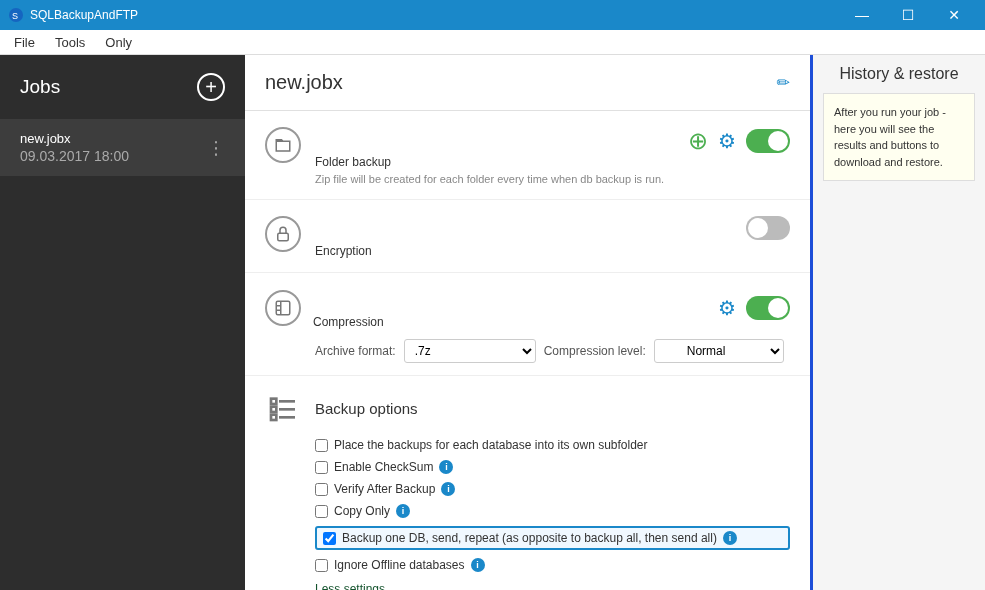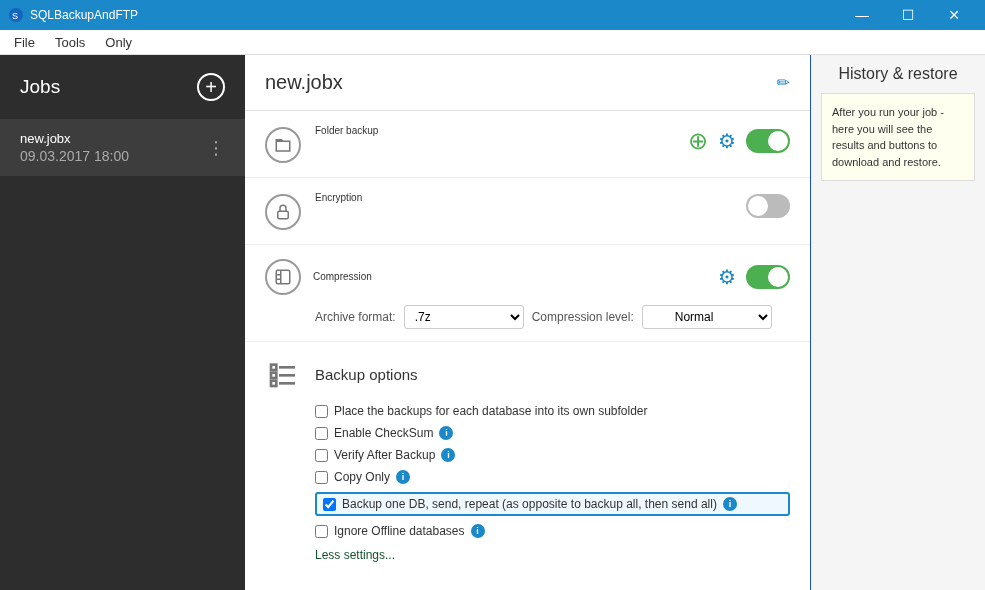--- a/index.html
+++ b/index.html
@@ -146,21 +146,21 @@
     .section-icon {
       width: 36px; height: 36px;
       border: 2px solid #999;
       border-radius: 50%;
       display: flex; align-items: center; justify-content: center;
       flex-shrink: 0;
       margin-top: 2px;
     }
     .section-icon svg { width: 18px; height: 18px; }
     .section-body { flex: 1; }
-    .section-title { font-size: 10px; color: #333; font-weight: 400; }
+    .section-title { font-size: 12px; color: #333; font-weight: 400; margin-top: 30px; }
     .section-desc { font-size: 11px; color: #888; margin-top: 4px; }
     .section-controls {
       display: flex; align-items: center; gap: 10px;
       flex-shrink: 0; margin-top: 2px;
     }
 
     
     .toggle {
       width: 44px; height: 24px;
       border-radius: 12px;
@@ -201,21 +201,21 @@
     .label-text { font-size: 12px; color: #555; }
     select.archive-select, select.compression-select {
       border: 1px solid #ccc;
       border-radius: 3px;
       padding: 3px 20px 3px 6px;
       font-size: 12px;
       background: white;
       cursor: pointer;
       appearance: auto;
     }
-    select.archive-select { width: 120px; }
+    select.archive-select { width: 132px; }
     select.compression-select { width: 130px; padding-left: 28px; }
 
     
     .backup-options-section {
       padding: 14px 20px;
     }
     .backup-options-header {
       display: flex; align-items: center; gap: 14px;
       margin-bottom: 12px;
     }
@@ -251,21 +251,21 @@
       margin-left: 50px;
       display: block;
       margin-top: 10px;
       padding-bottom: 10px;
     }
 
     
     .right-panel {
       width: 175px;
       background: #f5f5f5;
-      border-left: 1px solid #1d4ed8;
+      border-left: 3px solid #1d4ed8;
       padding: 10px;
       flex-shrink: 0;
     }
     .right-panel-title {
       font-size: 16px; font-weight: 400; color: #333;
       margin-bottom: 10px;
       text-align: center;
     }
     .history-note {
       background: #fffff0;
@@ -324,20 +324,21 @@
     <div class="content-scroll">
 
       <div class="section-item">
         <div class="section-icon">
           <svg viewBox="0 0 24 24" fill="none" stroke="#777" stroke-width="2">
             <path d="M3 7h18v13H3zM3 7V5h7l2 2h9"></path>
           </svg>
         </div>
         <div class="section-body">
           <div class="section-title">Folder backup</div>
+          <div class="section-desc">Zip file will be created for each folder every time when db backup is run.</div>
         </div>
         <div class="section-controls">
           <span class="add-circle-btn">⊕</span>
           <span class="gear-btn">⚙</span>
           <div class="toggle on">
             <div class="toggle-knob"></div>
           </div>
         </div>
       </div>
 

